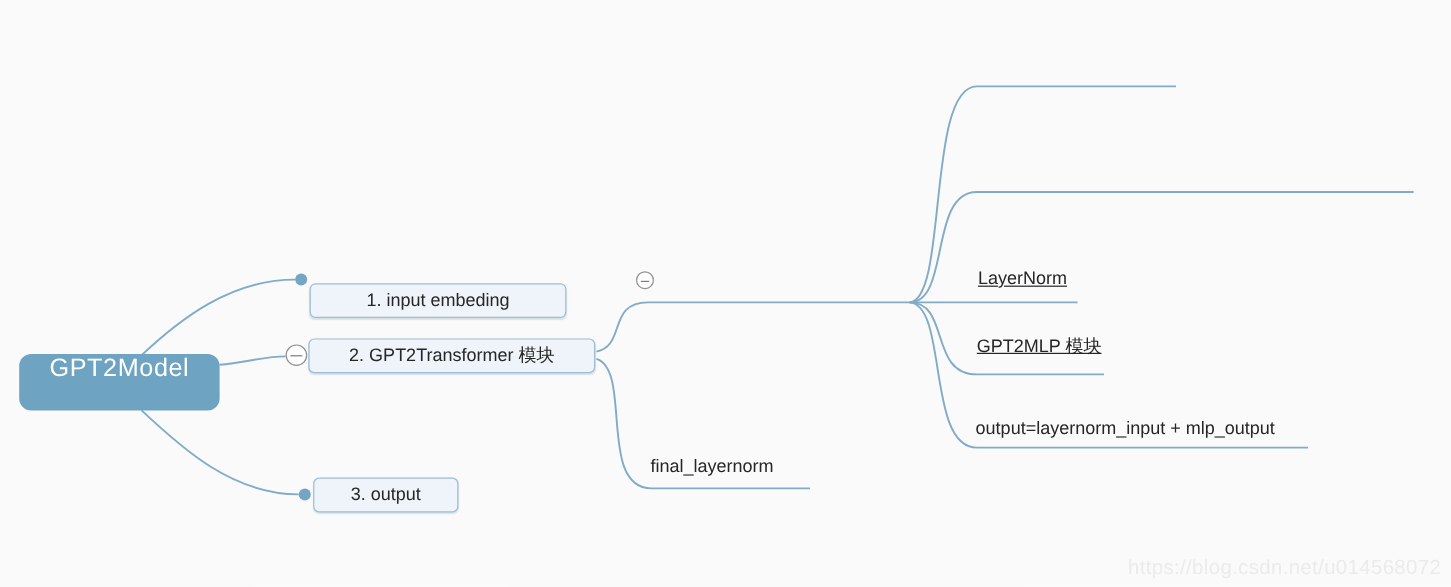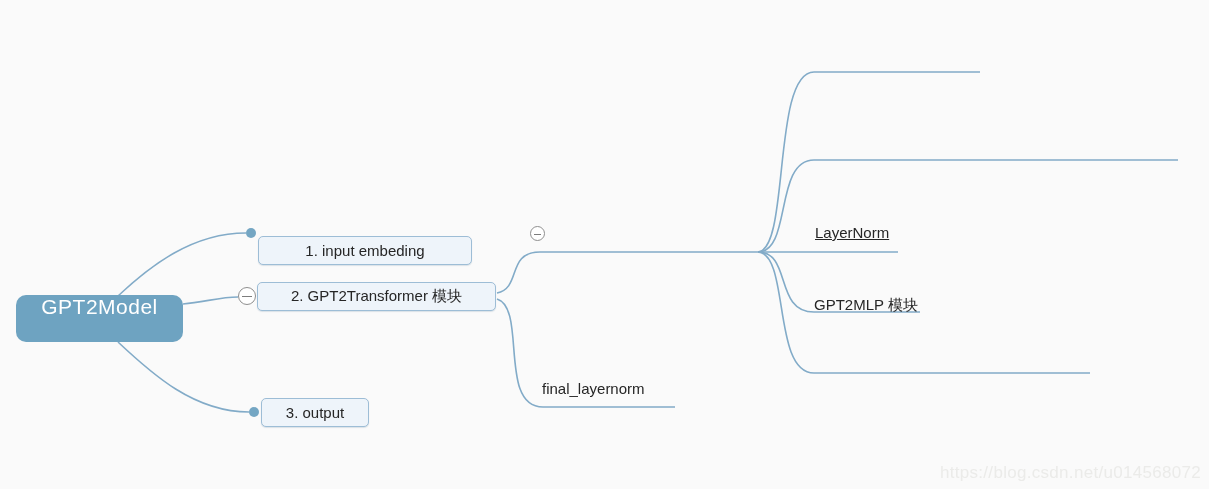--- a/index.html
+++ b/index.html
@@ -44,34 +44,34 @@
     border-radius:5px;
     box-sizing:border-box;
     display:flex;align-items:center;justify-content:center;
     color:#262626;
     font-size:15px;
     white-space:nowrap;
     box-shadow:0 1px 1px rgba(120,150,175,.25);
   }
   .n1{left:258px;top:219px;width:214px;margin-top:17px;}
   .n2{left:257px;top:282px;width:239px;}
-  .n3{left:261px;top:398px;width:108px;}
+  .n3{left:261px;top:398px;width:121px;}
   .branch-label{
     position:absolute;
     color:#262626;
     font-size:15px;
     white-space:nowrap;
     height:18px;line-height:18px;
   }
   .lbl-tlayer{left:556px;top:224px;}
   .lbl-final{left:542px;top:380px;}
   .lbl-c1{left:814px;top:47px;}
   .lbl-c2{left:812px;top:134px;}
   .lbl-c3{left:815px;top:224px;text-decoration:underline;}
-  .lbl-c4{left:814px;top:296px;}
+  .lbl-c4{left:814px;top:280px;text-decoration:underline;}
   .lbl-c5{left:813px;top:349px;}
   .collapse-icon{
     position:absolute;
     background:#ffffff;
     border:1px solid #8f8f8f;
     border-radius:50%;
     box-sizing:border-box;
     cursor:pointer;
   }
   .collapse-icon::after{
@@ -131,16 +131,17 @@
 
   <div class="box-node n3">
     <span>3. output</span>
   </div>
 
   <div class="collapse-icon ci-tlayer"></div>
   <div class="branch-label lbl-final">final_layernorm</div>
 
   <div class="branch-label lbl-c3">LayerNorm</div>
   <div class="branch-label lbl-c4">GPT2MLP 模块</div>
+  <div class="branch-label lbl-c5">output=layernorm_input + mlp_output</div>
 
   <div class="watermark">https://blog.csdn.net/u014568072</div>
 
 </div>
 
 </body></html>

